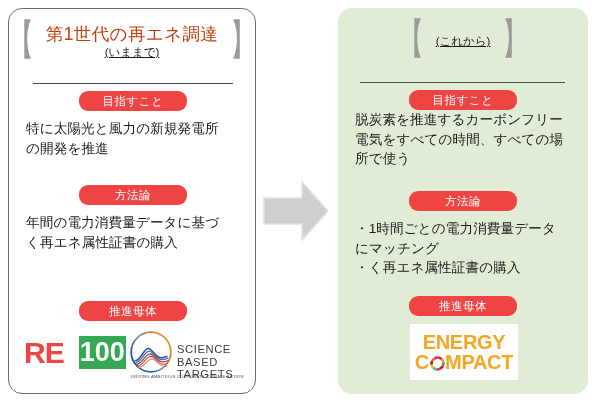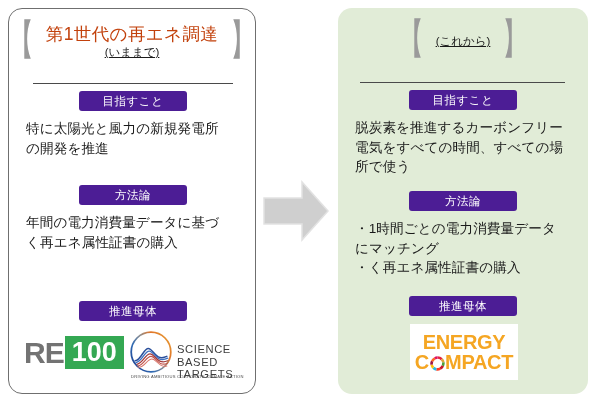--- a/index.html
+++ b/index.html
@@ -94,23 +94,23 @@
     height: 0;
     border-top: 1.3px solid #4a4a4a;
     top: 74px;
   }
   .rule-gen1 { left: 24px; width: 200px; }
   .rule-gen2 { left: 22px; width: 205px; }
 
   
   .pill {
     position: absolute;
-    background: #4c1d95;
+    background: #ef4444;
     color: #ffffff;
-    border-radius: 3px;
+    border-radius: 9px;
     font-size: 11.5px;
     line-height: 20px;
     height: 20px;
     text-align: center;
     letter-spacing: 0.5px;
     white-space: nowrap;
   }
 
   
   .body-text {
@@ -136,33 +136,33 @@
     position: absolute;
     left: 24px;
     top: 336px;
     display: flex;
     align-items: stretch;
     height: 33px;
   }
   .re100-re {
     font-size: 30px;
     font-weight: bold;
-    color: #737373;
+    color: #ef4444;
     letter-spacing: -1px;
     line-height: 33px;
     font-family: "Liberation Sans", sans-serif;
-    padding-right: 1px;
+    padding-right: 15px;
   }
   .re100-100 {
     background: #34a853;
     color: #ffffff;
     font-size: 27px;
     font-weight: bold;
     line-height: 33px;
-    padding: 0 7px;
+    padding: 0 1px;
     letter-spacing: 0px;
     font-family: "Liberation Sans", sans-serif;
   }
 
   
   .logo-sbt {
     position: absolute;
     left: 129px;
     top: 330px;
     width: 116px;
@@ -301,21 +301,21 @@
         <span class="bracket">【</span>
         <span class="header-center">
           <div class="header-sub">(これから)</div>
         </span>
         <span class="bracket">】</span>
       </div>
     </div>
     <div class="header-rule rule-gen2"></div>
 
     <div class="pill" style="left:71px; top:82px; width:108px;">目指すこと</div>
-    <div class="body-text" style="left:17px; top:110px; width:224px;font-family:Liberation Serif, serif;">脱炭素を推進するカーボンフリー
+    <div class="body-text" style="left:17px; top:102px; width:224px;font-family:Liberation Serif, serif;">脱炭素を推進するカーボンフリー
 電気をすべての時間、すべての場
 所で使う</div>
 
     <div class="pill" style="left:71px; top:183px; width:108px;">方法論</div>
     <div class="body-text" style="left:17px; top:211px; width:224px;">・1時間ごとの電力消費量データ
   にマッチング
 ・く再エネ属性証書の購入</div>
 
     <div class="pill" style="left:71px; top:288px; width:108px;">推進母体</div>
   </div>

